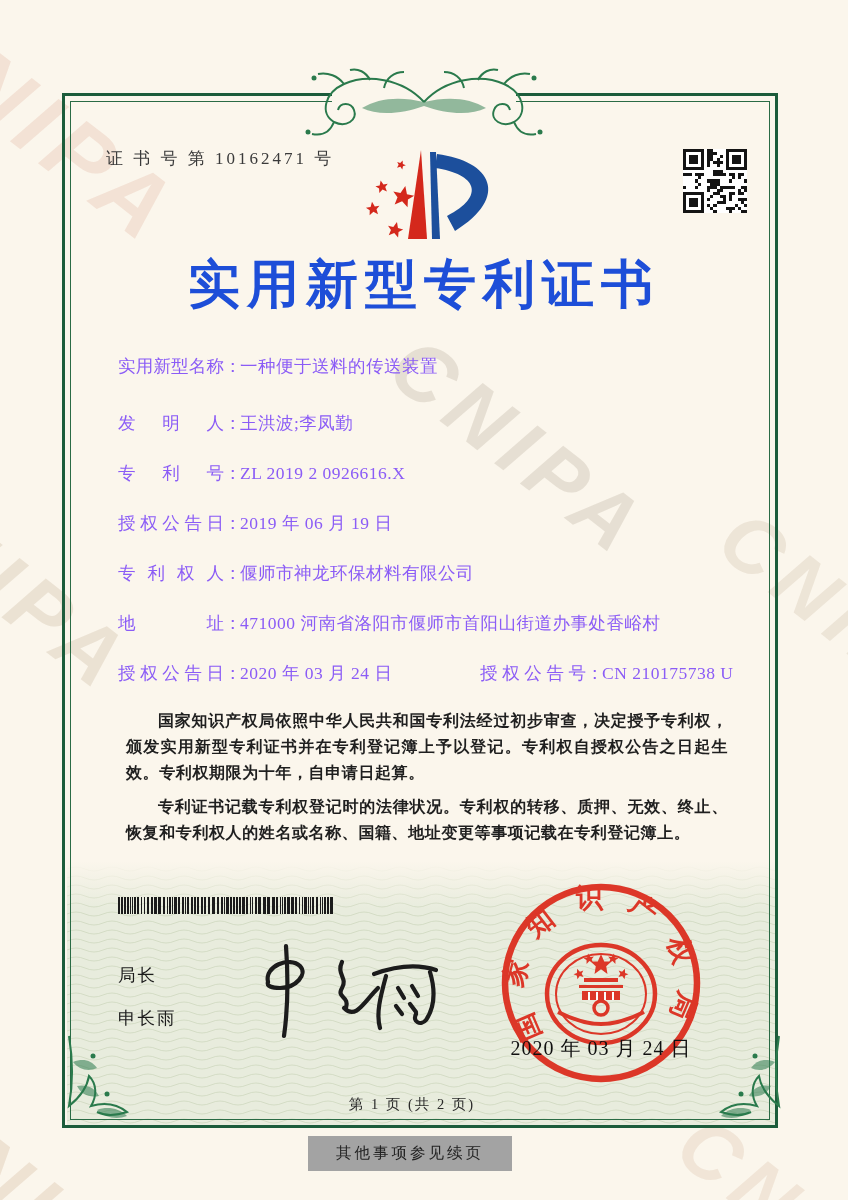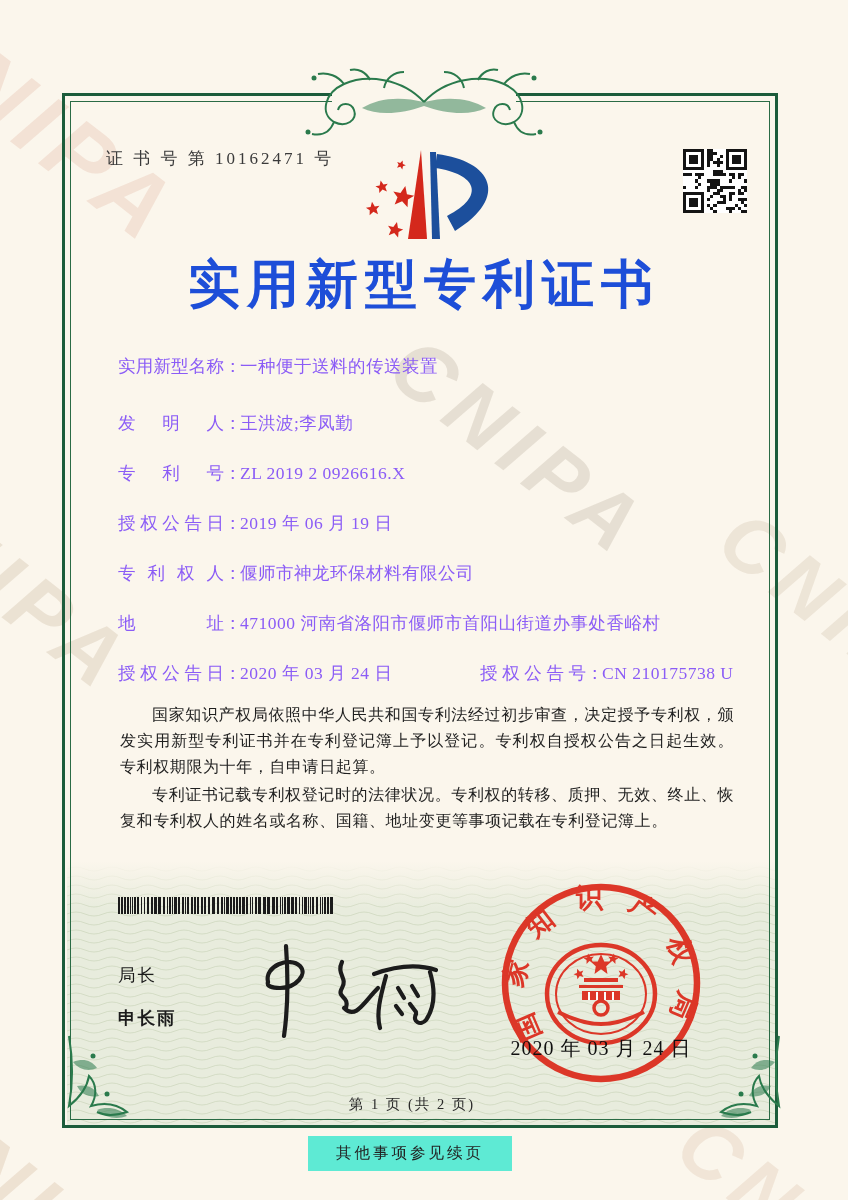--- a/index.html
+++ b/index.html
@@ -32,34 +32,34 @@
   .frow{height:50px;position:relative;white-space:nowrap;}
   .frow.tall{height:57px;}
   .flabel{display:inline-block;width:106px;text-align:justify;text-align-last:justify;
       text-justify:inter-character;vertical-align:baseline;}
   .fcolon{display:inline-block;width:16px;}
   .fvalue{letter-spacing:0.5px;}
   .pair2{position:absolute;left:362px;top:0;}
   .paras{position:absolute;left:118px;top:700px;width:618px;z-index:3;
       font-size:16px;line-height:26px;color:#1f1f1f;text-align:justify;
       letter-spacing:0.6px;}
-  .paras p{margin:2px;text-indent:2em;}
+  .paras p{margin:8px;text-indent:2em;font-weight:bold;}
   .barcode{position:absolute;left:118px;top:897px;width:219px;height:17px;z-index:3;}
   .officer{position:absolute;left:118px;top:963px;z-index:4;font-size:17.5px;
       color:#1b1b1b;letter-spacing:2px;}
-  .officer-name{margin-top:19px;font-weight:bold;}
+  .officer-name{margin-top:19px;}
   .signature{position:absolute;left:246px;top:936px;z-index:4;}
   .seal{position:absolute;left:496px;top:878px;width:210px;height:210px;z-index:5;}
   .seal svg{opacity:.93;}
   .seal-date{position:absolute;left:601px;top:1035px;transform:translateX(-50%);
       font-size:20px;color:#101010;letter-spacing:1px;white-space:nowrap;z-index:6;}
   .page-info{position:absolute;left:412px;top:1095px;transform:translateX(-50%);
       font-size:14.5px;color:#2a2a2a;letter-spacing:2px;white-space:nowrap;z-index:3;}
   .cont-note{position:absolute;left:410px;top:1136px;transform:translateX(-50%);
-      background:#5eead4;padding:7px 28px;font-size:15.5px;color:#222;
+      background:#a3a3a3;padding:7px 28px;font-size:15.5px;color:#222;
       letter-spacing:3px;white-space:nowrap;z-index:3;}
   .orn-top{position:absolute;left:274px;top:66px;z-index:3;}
   .orn-bl{position:absolute;left:63px;top:1032px;z-index:3;}
   .orn-br{position:absolute;left:693px;top:1032px;z-index:3;transform:scaleX(-1);}
 </style>
 </head>
 <body>
 
 <div class="page">
 

